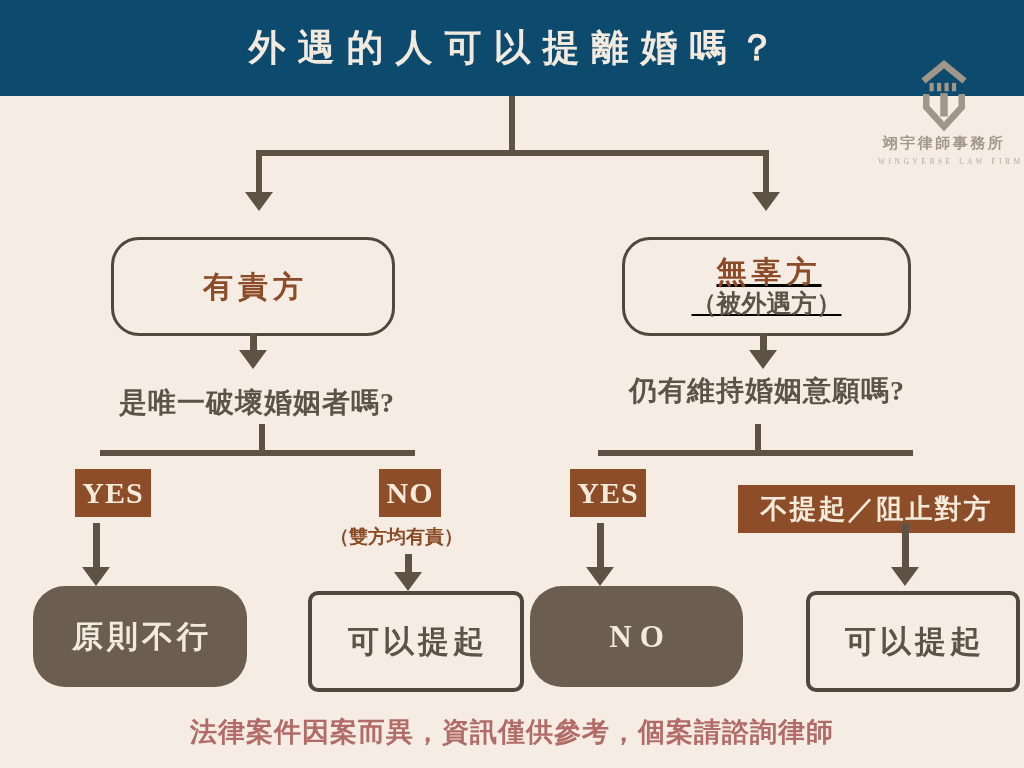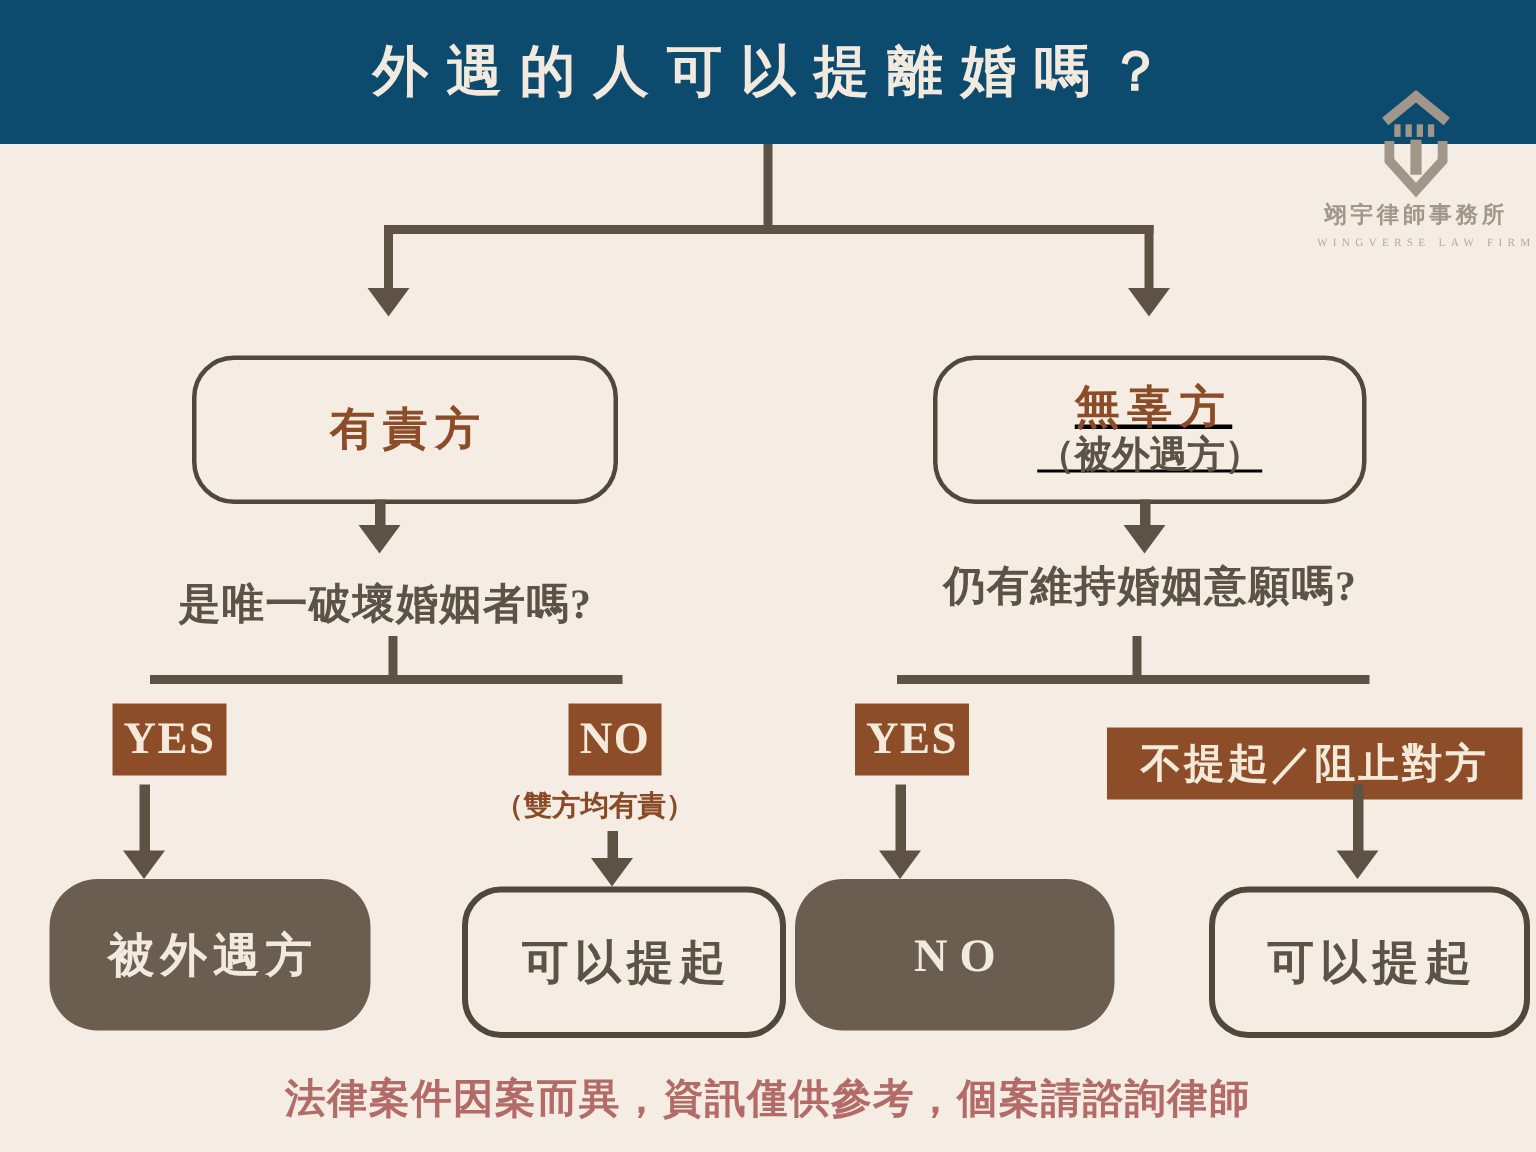--- a/index.html
+++ b/index.html
@@ -51,21 +51,21 @@
     font-weight:bold;font-size:30px;letter-spacing:1px;
   }
   .badge.wide{font-size:27px;letter-spacing:2px;}
   .note{position:absolute;font-size:19px;font-weight:bold;color:#8a4a26;text-align:left;white-space:nowrap;}
   
   .result{
     position:absolute;display:flex;align-items:center;justify-content:center;
     font-weight:bold;font-size:31px;letter-spacing:4px;text-indent:4px;
   }
   .result.filled{background:#6b5e51;color:#f2eade;border-radius:32px;}
-  .result.outline{border:4px solid #51473c;color:#5d5246;border-radius:26px;background:#f5ede4;}
+  .result.outline{border:4px solid #51473c;color:#5d5246;border-radius:10px;background:#f5ede4;}
   .result.spread{letter-spacing:8px;text-indent:8px;}
   .disclaimer{
     position:absolute;left:0;right:0;top:714px;text-align:center;
     font-size:27px;font-weight:bold;color:#b26b67;letter-spacing:1px;
   }
 </style>
 </head>
 <body>
 
 <div class="stage">
@@ -88,21 +88,21 @@
     <div class="logo-sub">WINGVERSE LAW FIRM</div>
   </div>
 
   <div class="vline" style="left:509px;top:96px;width:6px;height:57px;"></div>
   <div class="hline" style="left:256px;top:150px;width:513px;height:6px;"></div>
   <div class="vline" style="left:256px;top:150px;width:6px;height:44px;"></div>
   <div class="ahead" style="left:245px;top:192px;"></div>
   <div class="vline" style="left:763px;top:150px;width:6px;height:44px;"></div>
   <div class="ahead" style="left:752px;top:192px;"></div>
 
-  <div class="node" style="left:128px;top:237px;width:278px;height:93px;text-align:center;">
+  <div class="node" style="left:111px;top:237px;width:278px;height:93px;text-align:center;">
     <div class="node-title">有責方</div>
   </div>
   <div class="node" style="left:622px;top:237px;width:283px;height:93px;text-decoration:underline;">
     <div class="node-title">無辜方</div>
     <div class="node-sub">（被外遇方）</div>
   </div>
 
   <div class="vline" style="left:250px;top:333px;width:7px;height:20px;"></div>
   <div class="ahead" style="left:239px;top:350px;"></div>
   <div class="vline" style="left:760px;top:333px;width:7px;height:20px;"></div>
@@ -125,20 +125,20 @@
 
   <div class="vline" style="left:93px;top:523px;width:7px;height:46px;"></div>
   <div class="ahead" style="left:82px;top:567px;"></div>
   <div class="vline" style="left:405px;top:554px;width:7px;height:20px;"></div>
   <div class="ahead" style="left:394px;top:572px;"></div>
   <div class="vline" style="left:597px;top:523px;width:7px;height:46px;"></div>
   <div class="ahead" style="left:586px;top:567px;"></div>
   <div class="vline" style="left:902px;top:523px;width:7px;height:46px;"></div>
   <div class="ahead" style="left:891px;top:567px;"></div>
 
-  <div class="result filled" style="left:33px;top:586px;width:214px;height:101px;">被外遇方</div>
+  <div class="result filled" style="left:33px;top:586px;width:214px;height:101px;">原則不行</div>
   <div class="result outline" style="left:308px;top:591px;width:208px;height:93px;">可以提起</div>
   <div class="result filled spread" style="left:530px;top:586px;width:213px;height:101px;">NO</div>
   <div class="result outline" style="left:806px;top:591px;width:206px;height:93px;">可以提起</div>
 
   <div class="disclaimer">法律案件因案而異，資訊僅供參考，個案請諮詢律師</div>
 
 </div>
 
 </body></html>

